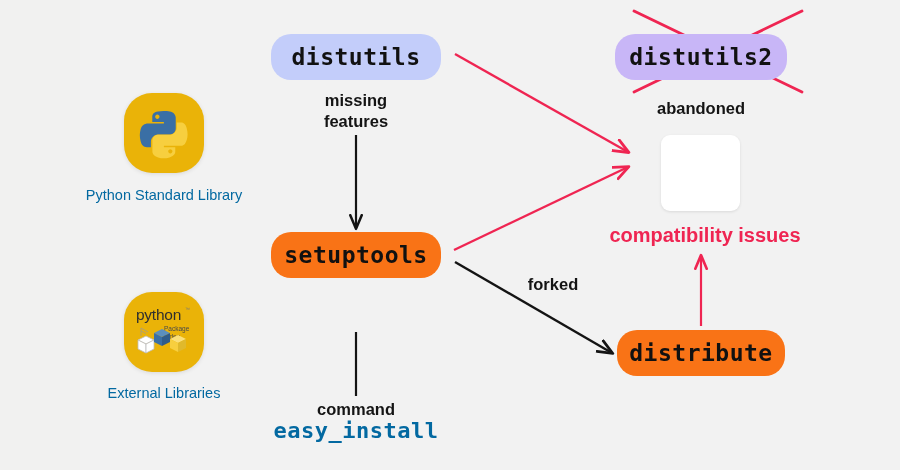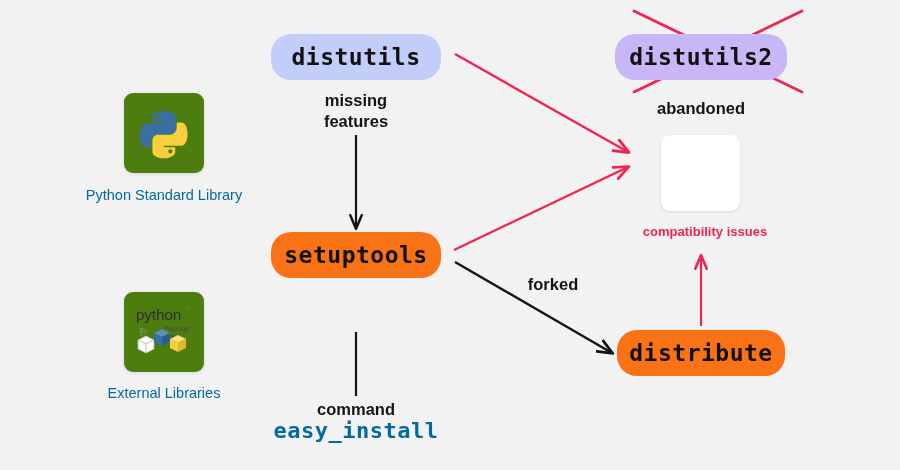--- a/index.html
+++ b/index.html
@@ -64,22 +64,22 @@
     width: 79px; height: 76px;
     background: #ffffff;
     border-radius: 9px;
     box-shadow: 0 1px 3px rgba(0,0,0,0.10);
   }
 
   
   .icon-tile {
     position: absolute;
     width: 80px; height: 80px;
-    background: #4d7c0f;
-    border-radius: 9px;
+    background: #eab308;
+    border-radius: 28px;
     box-shadow: 0 1px 4px rgba(0,0,0,0.10);
     display: flex;
     align-items: center;
     justify-content: center;
   }
   #tile-pythonstdlib { left: 124px; top: 93px; }
   #tile-pypi        { left: 124px; top: 292px; }
 
   .icon-caption {
     position: absolute;
@@ -106,21 +106,21 @@
   }
   #label-missing-features { left: 276px; top: 90px;  width: 160px; }
   #label-abandoned        { left: 621px; top: 98px;  width: 160px; }
   #label-slow-development { left: 271px; top: 288px; width: 170px; }
   #label-forked           { left: 487px; top: 274px; width: 132px; }
 
   #label-compatibility-issues {
     position: absolute;
     left: 600px; top: 224px; width: 210px;
     text-align: center;
-    font-size: 13px;
+    font-size: 20px;
     font-weight: bold;
     color: #ef2552;
     font-family: "Liberation Sans", sans-serif;
   }
 
   #label-command {
     position: absolute;
     left: 271px; top: 400px; width: 170px;
     text-align: center;
     font-size: 16.5px;

